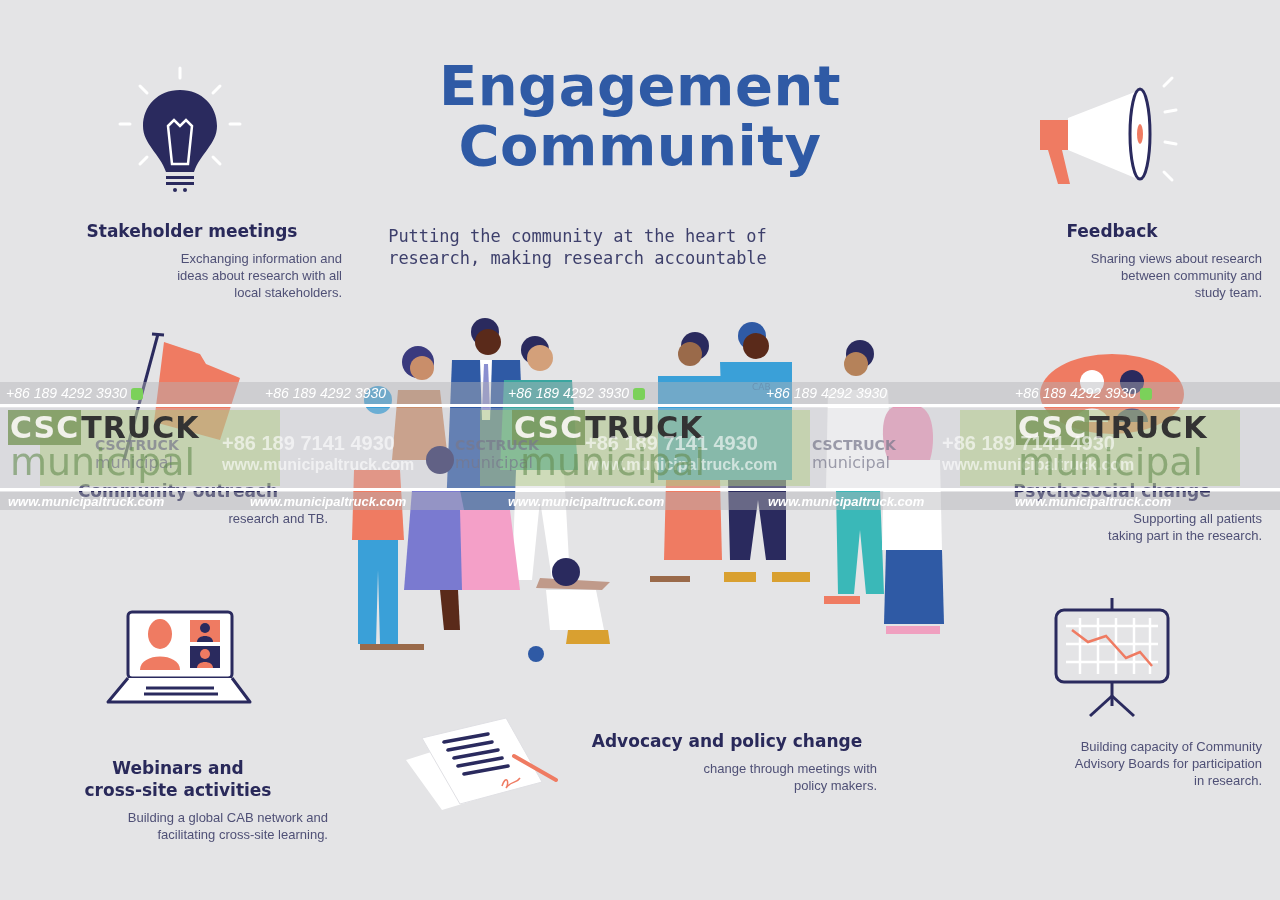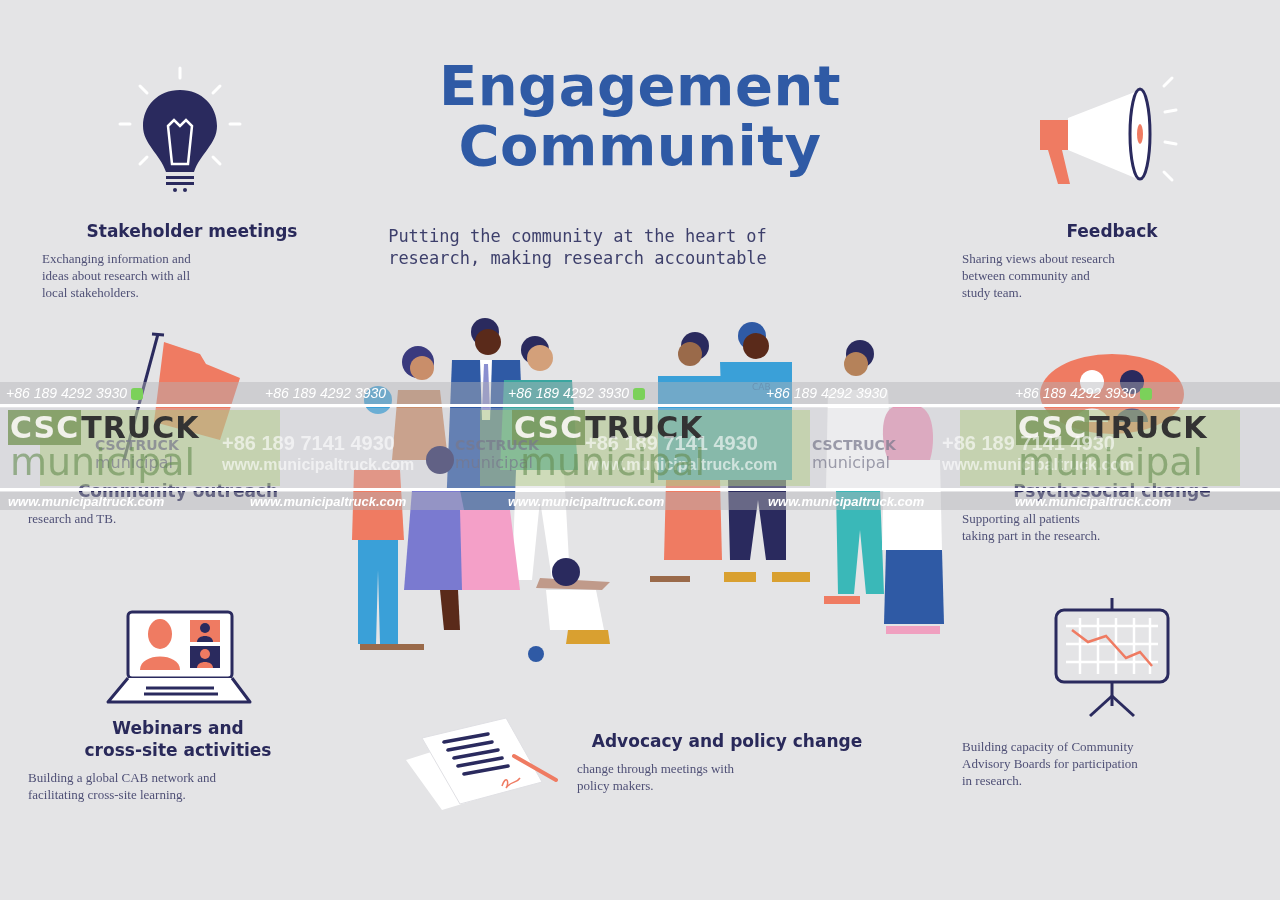--- a/index.html
+++ b/index.html
@@ -19,22 +19,22 @@
   .subtitle {
     left:0; width:1155px; top:206px; text-align:center;
     color:#3d3f6b; font-family:"DejaVu Sans Mono", monospace;
     font-size:17px; line-height:22px;margin-top:19px;
   }
   .card-title {
     text-align:center; font-weight:bold; font-size:17px; line-height:22px;
     color:#29295a; font-family:"DejaVu Sans", sans-serif;
   }
   .card-desc {
-    text-align:left; font-size:13px; line-height:17px;
-    color:#4f5076; font-family:Liberation Serif, serif; margin-top:8px;
+    text-align:right; font-size:13px; line-height:17px;
+    color:#4f5076; font-family:Liberation Sans, sans-serif; margin-top:8px;
   }
   .card { width:300px; }
   svg { display:block; }
 
   
   .wm-band-top { left:0; top:382px; width:1280px; height:22px; background:rgba(180,180,185,0.45); }
   .wm-line { left:0; width:1280px; height:3px; background:#ffffff; }
   .wm-mid { left:0; top:408px; width:1280px; height:80px; background:rgba(200,200,205,0.35); }
   .wm-green { top:410px; height:76px; background:rgba(170,200,120,0.45); }
   .wm-band-bot { left:0; top:492px; width:1280px; height:18px; background:rgba(180,180,185,0.45); }
@@ -152,21 +152,21 @@
     <circle cx="101" cy="20" r="5" fill="#2a2a5e"></circle>
     <path d="M93 34 C93 26 109 26 109 34 Z" fill="#2a2a5e"></path>
     <rect x="86" y="38" width="30" height="22" fill="#2a2a5e"></rect>
     <circle cx="101" cy="46" r="5" fill="#ef7b62"></circle>
     <path d="M93 60 C93 52 109 52 109 60 Z" fill="#ef7b62"></path>
     <path d="M24 70 L4 94 L146 94 L128 70" fill="#ffffff" stroke="#2a2a5e" stroke-width="3" stroke-linejoin="round"></path>
     <line x1="42" y1="80" x2="110" y2="80" stroke="#2a2a5e" stroke-width="3"></line>
     <line x1="40" y1="86" x2="114" y2="86" stroke="#2a2a5e" stroke-width="3"></line>
   </svg>
 </div>
-<div class="abs card" style="left:28px;top:717px;">
+<div class="abs card" style="left:28px;top:757px;">
   <div class="card-title">
     <div>Webinars and</div>
     <div>cross-site activities</div>
   </div>
   <div class="card-desc">
     <div>Building a global CAB network and</div>
     <div>facilitating cross-site learning.</div>
   </div>
 </div>
 

